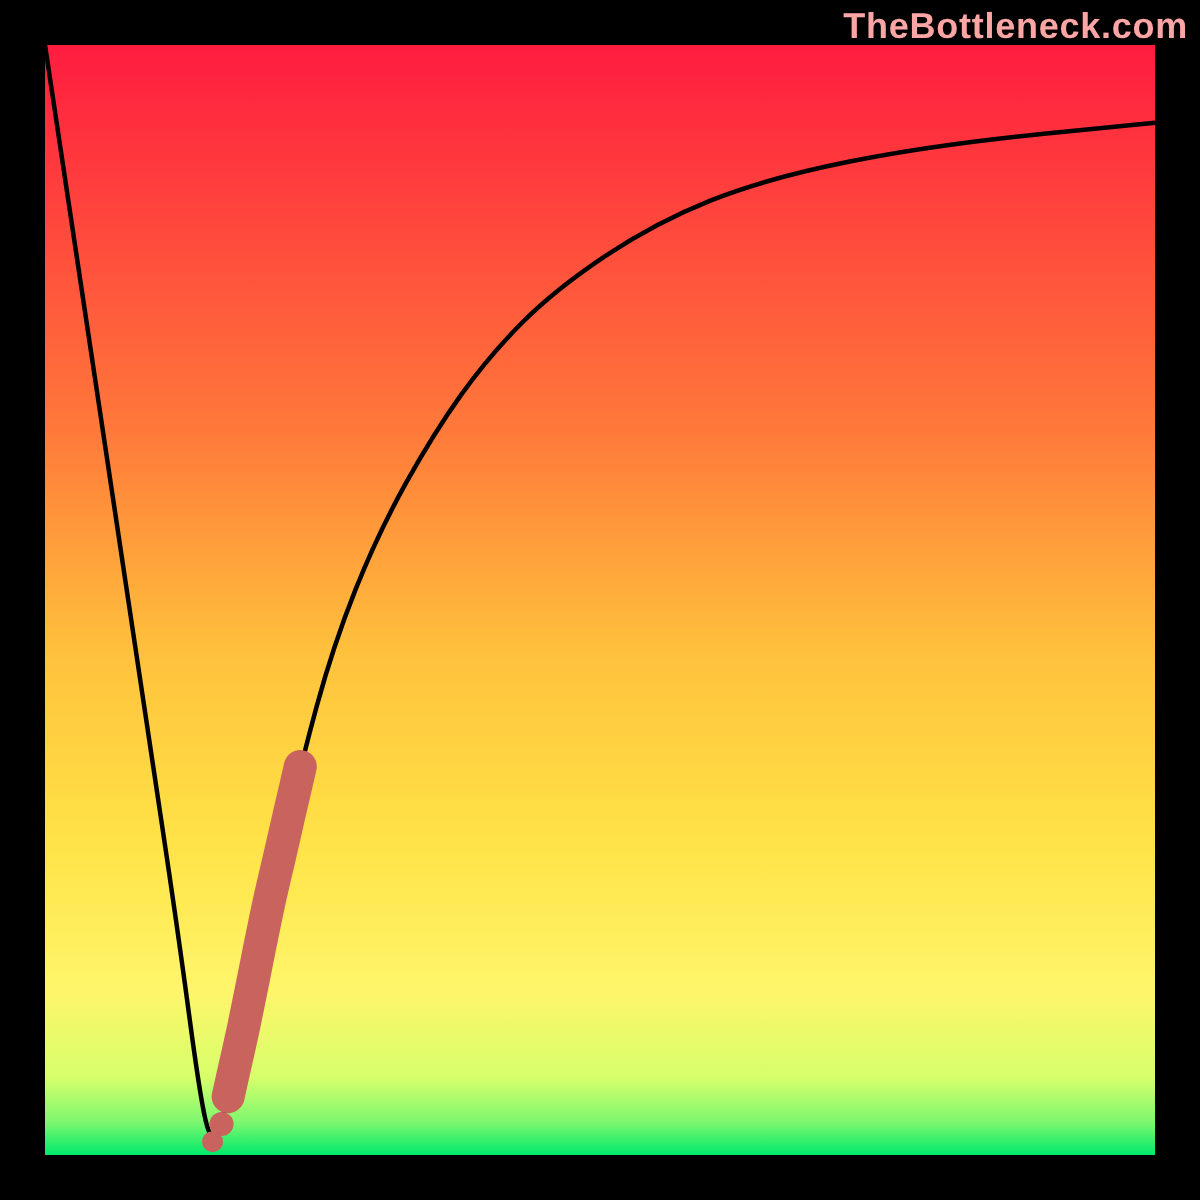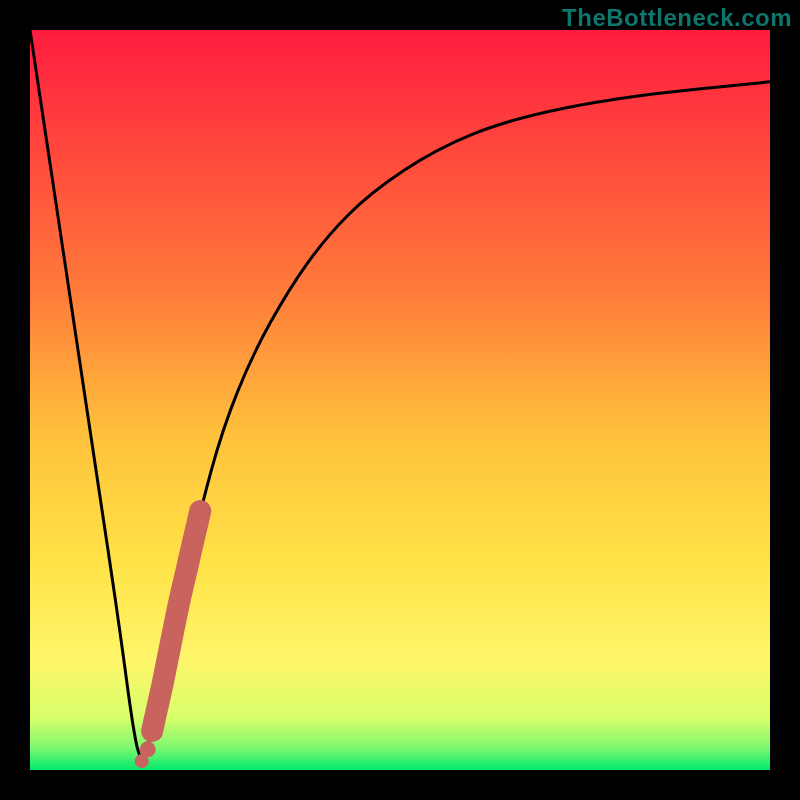--- a/index.html
+++ b/index.html
@@ -41,21 +41,21 @@
     height: 100%;
     pointer-events: none;
   }
   .watermark {
     position: absolute;
     top: 4px;
     right: 8px;
     font-family: Arial, Helvetica, sans-serif;
     font-size: 24px;
     font-weight: 600;
-    color: #0f766e;
+    color: #fca5a5;
     letter-spacing: 0.5px;
   }
 </style>
 </head>
 <body>
 
 <div class="frame">
   <div class="plot">
     <svg class="gradient" viewBox="0 0 740 740" preserveAspectRatio="none">
       <defs>

